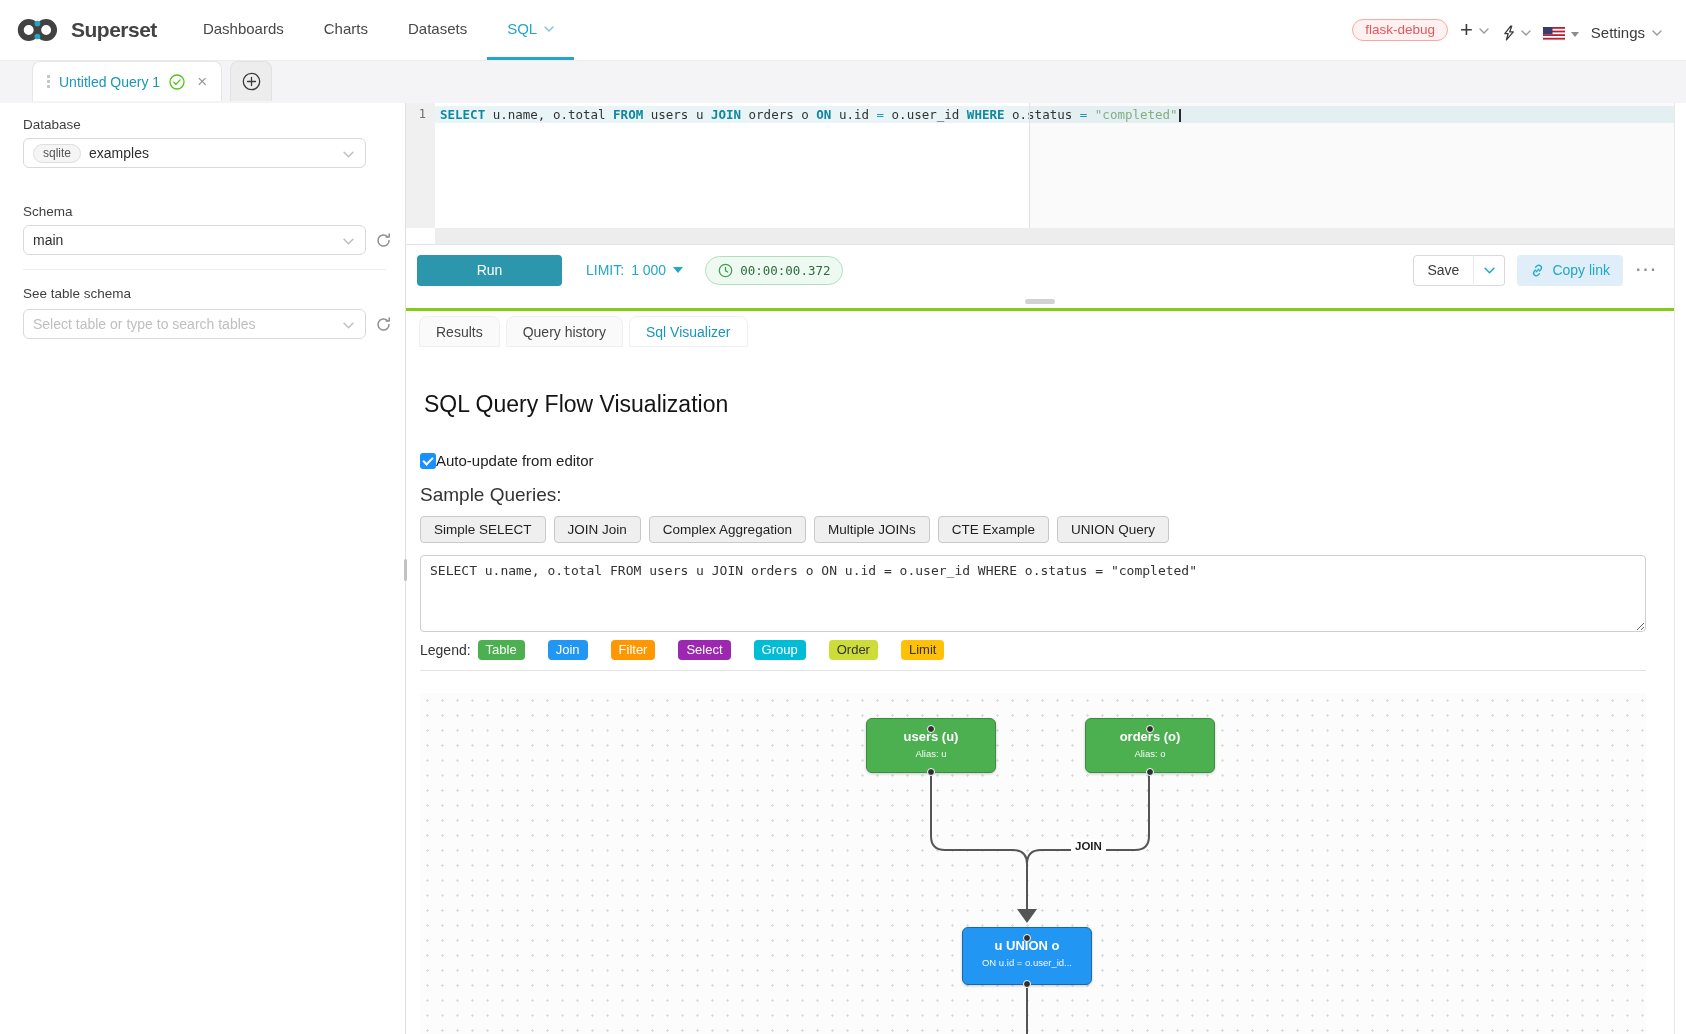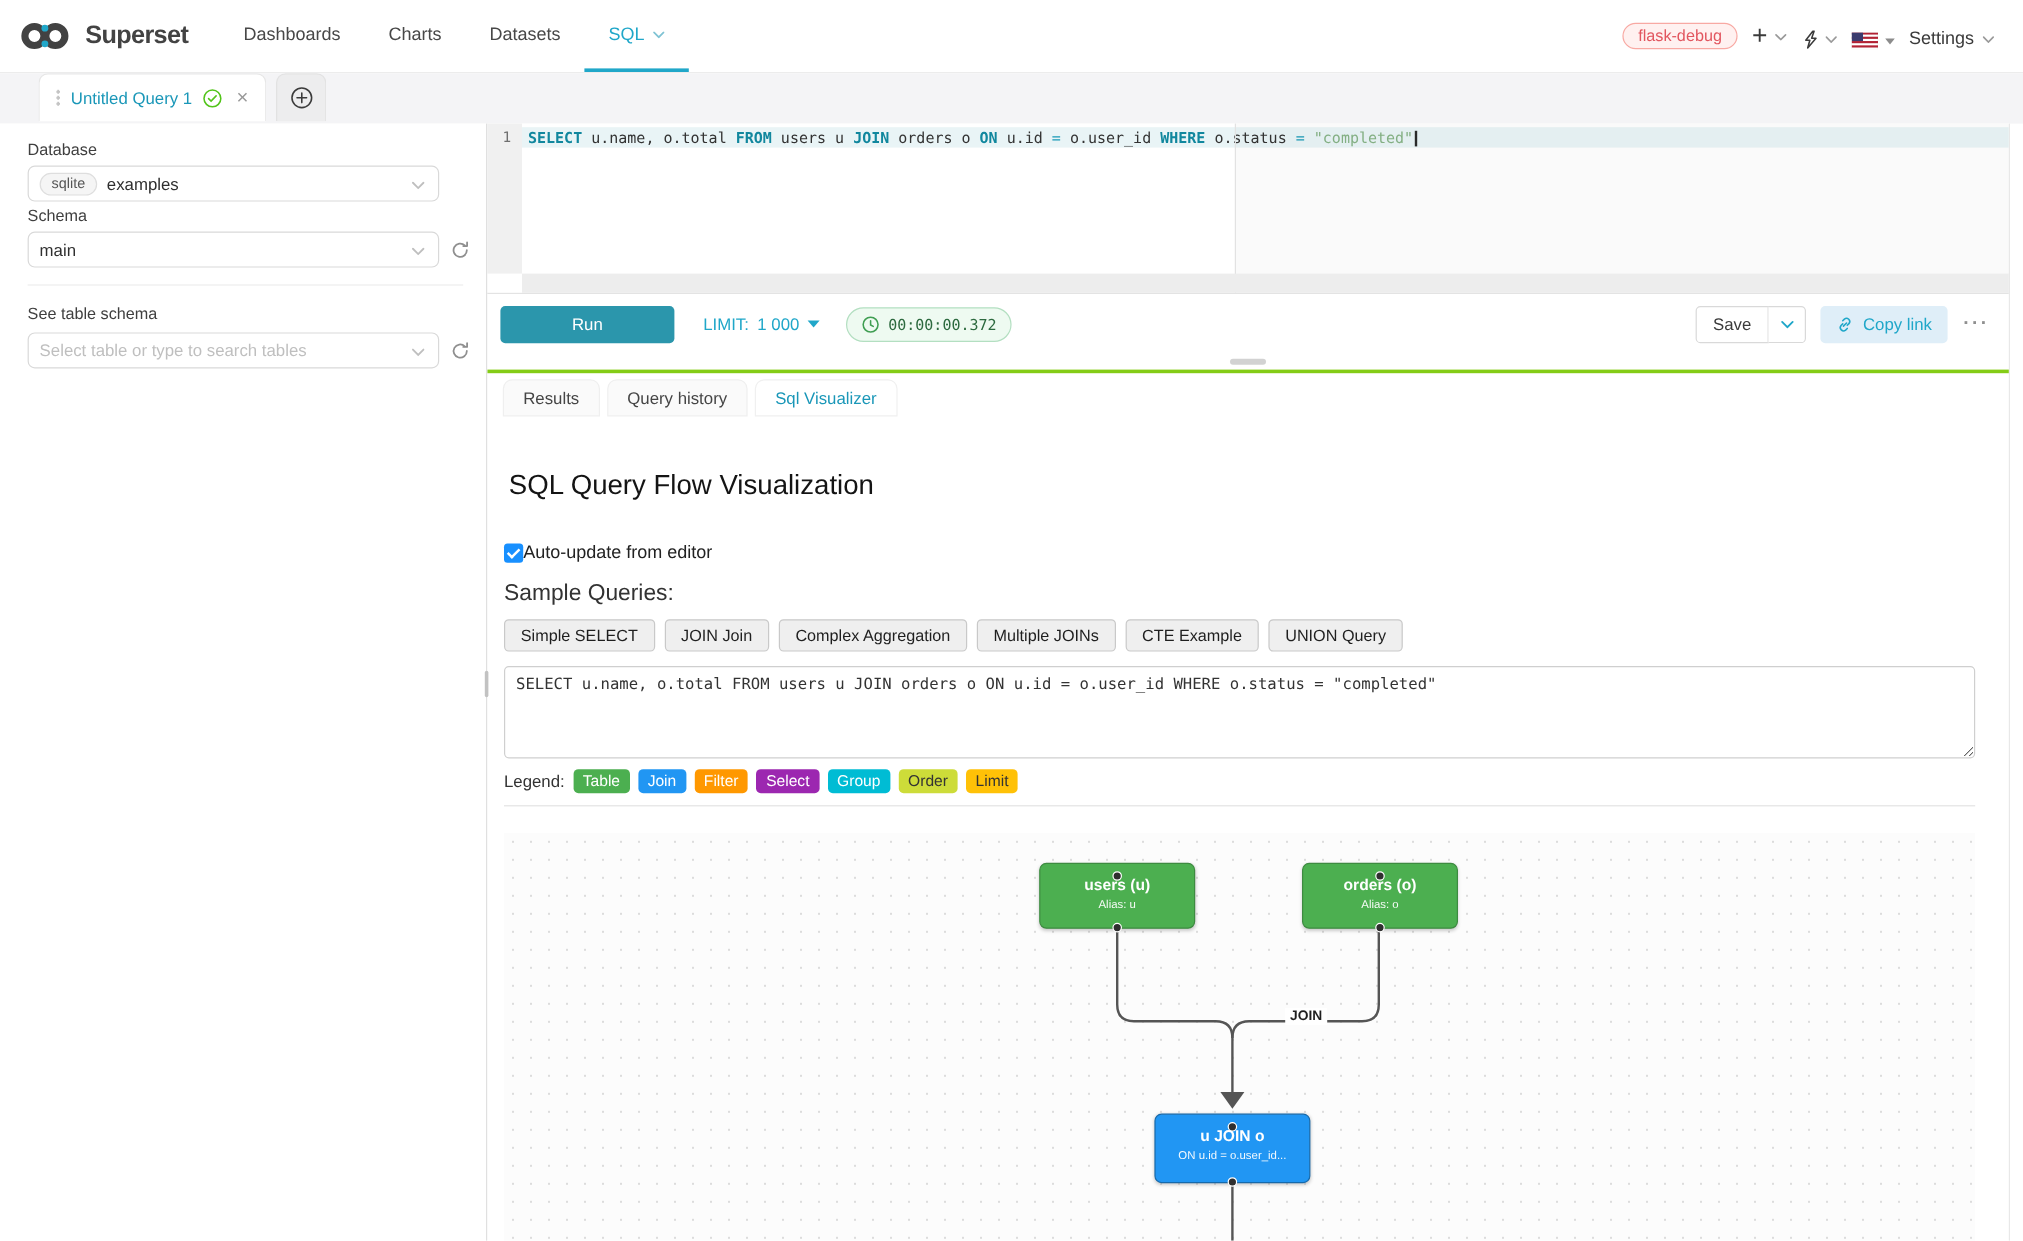--- a/index.html
+++ b/index.html
@@ -36,21 +36,21 @@
          background-size:3px 5px;cursor:grab}
   .qtab-close{color:#999;font-size:17px;margin-left:3px;line-height:1}
   .qtab.add{width:42px;background:#ededee;border:1px solid #e2e2e2;border-bottom:none;
             margin-left:8px;justify-content:center}
 
   
   .main{display:flex;height:931px}
   .sidebar{width:406px;flex:none;border-right:1px solid #e0e0e0;position:relative;
            padding:14px 0 0 23px;box-sizing:border-box;background:#fff}
   .field-label{font-size:13.5px;color:#3f3f3f;margin-bottom:6px}
-  .select-row{display:flex;align-items:center;margin-bottom:4px}
+  .select-row{display:flex;align-items:center;margin-bottom:36px}
   .sel{width:343px;height:30px;border:1px solid #d9d9d9;border-radius:6px;background:#fff;
        display:flex;align-items:center;padding:0 30px 0 9px;position:relative;box-sizing:border-box;
        font-size:14px;color:#2f2f2f;cursor:pointer}
   .sel .chev{position:absolute;right:11px;top:12px}
   .db-pill{font-size:12px;color:#555;background:#f5f5f5;border:1px solid #dedede;border-radius:11px;
            padding:1px 9px 2px;margin-right:8px}
   .placeholder{color:#bfbfbf}
   .refresh-btn{margin-left:9px;display:flex;cursor:pointer}
   .side-divider{border:none;border-top:1px solid #ededed;width:363px;margin:0 0 16px 0}
   .vhandle{position:absolute;right:-2px;top:456px;width:3px;height:22px;background:#c2c2c2;
@@ -113,21 +113,21 @@
                   border:solid #fff;border-width:0 2px 2px 0;transform:rotate(45deg)}
   .chk-label{font-size:15px;color:#222}
   .sample-label{margin-top:15px;font-size:19px;color:#333}
   .sample-row{margin-top:10px;display:flex;gap:8px}
   .sample-btn{height:27px;padding:0 13px;background:#efefef;border:1px solid #c9c9c9;
               border-radius:4px;font-size:13.5px;color:#1f1f1f}
   .query-box{margin-top:12px;width:100%;height:77px;box-sizing:border-box;border:1px solid #cfcfcf;
              border-radius:4px;padding:7px 9px;font-family:"DejaVu Sans Mono",monospace;
              font-size:13px;color:#333;resize:both;background:#fff}
   .legend-row{margin-top:4px;display:flex;align-items:center;gap:7px;font-size:14px;color:#333}
-  .legend-list{display:flex;gap:7px;}
+  .legend-list{display:flex;gap:23px;}
   .badge{padding:2px 8px 3px;border-radius:4px;font-size:13px}
   .sep{margin:10px 0 0;border:none;border-top:1px solid #e3e3e3}
 
   
   .flow{margin-top:22px;height:361px;position:relative;background:#fcfcfc;
         background-image:radial-gradient(circle,#dcdcdc 1px,transparent 1.3px);
         background-size:15px 15px;overflow:hidden}
   .edges{position:absolute;left:0;top:0}
   .fnode{position:absolute;width:130px;border-radius:6px;text-align:center;color:#fff;
          box-sizing:border-box;box-shadow:0 1px 3px rgba(0,0,0,.2);cursor:grab}
@@ -410,21 +410,21 @@
 
           <div class="fnode green" style="left:665px;top:25px">
             <span class="port t"></span>
             <div class="t">orders (o)</div>
             <div class="s">Alias: o</div>
             <span class="port b"></span>
           </div>
 
           <div class="fnode blue" style="left:542px;top:234px">
             <span class="port t"></span>
-            <div class="t">u JOIN o</div>
+            <div class="t">u UNION o</div>
             <div class="s">ON u.id = o.user_id...</div>
             <span class="port b"></span>
           </div>
         </div>
       </div>
     </div>
   </section>
 </div>
 
 </body></html>

